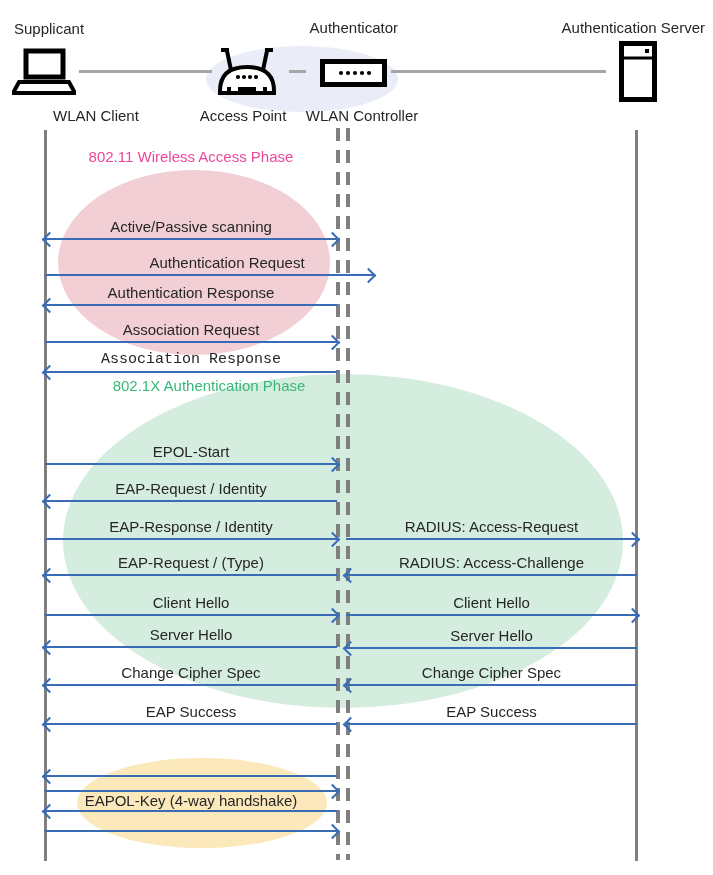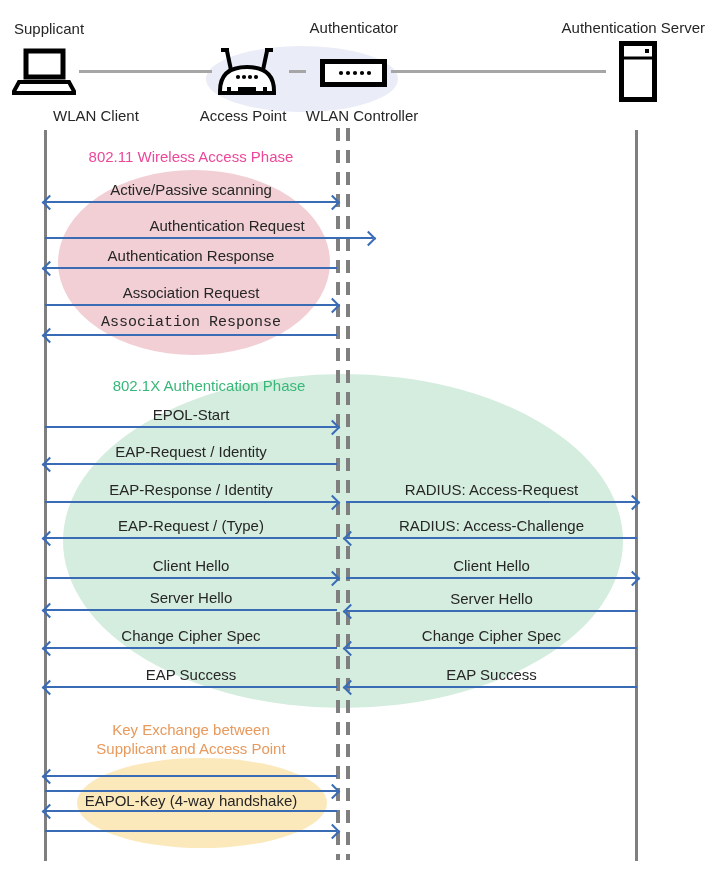--- a/index.html
+++ b/index.html
@@ -6,21 +6,21 @@
   .stage{position:relative;width:713px;height:875px;background:#ffffff;
          font-family:"Liberation Sans",sans-serif;color:#262626;overflow:hidden;}
   .ellipse{position:absolute;border-radius:50%;z-index:0;}
   .lifeline{position:absolute;width:3px;background:#7F7F7F;z-index:1;}
   .dashline{position:absolute;width:4px;z-index:1;
             background:repeating-linear-gradient(to bottom,#7F7F7F 0 13px,transparent 13px 22px);}
   .connector{position:absolute;height:3px;background:#A6A6A6;z-index:1;}
   .role{position:absolute;font-size:15px;z-index:2;white-space:nowrap;}
   .devlabel{position:absolute;font-size:15px;z-index:2;white-space:nowrap;}
   .phase-title{position:absolute;font-size:15px;text-align:center;z-index:3;line-height:19px;}
-  .msg{position:absolute;z-index:3;height:24px;}
+  .msg{position:absolute;z-index:3;height:24px;margin-top:37px;}
   .msg .lbl{display:block;text-align:center;font-size:15px;line-height:18px;height:18px;white-space:nowrap;}
   .arrow{position:absolute;left:0;right:0;top:20px;height:2px;background:#3A6CB6;}
   .arrow-solo{position:absolute;height:2px;background:#3A6CB6;z-index:3;}
   .head{position:absolute;width:9px;height:9px;border:0 solid #3A6CB6;}
   .head-l{left:-1px;top:-4px;border-left-width:2px;border-bottom-width:2px;transform:rotate(45deg);}
   .head-r{right:-1px;top:-4px;border-top-width:2px;border-right-width:2px;transform:rotate(45deg);}
   .keylabel{position:absolute;font-size:15px;text-align:center;z-index:4;white-space:nowrap;}
   .icon{position:absolute;z-index:2;}
 </style>
 </head>
@@ -77,24 +77,20 @@
   <div class="ellipse" style="left:63px;top:374px;width:560px;height:334px;background:#D5EDDF;"></div>
   <div class="ellipse" style="left:77px;top:758px;width:250px;height:90px;background:#FCE9BB;"></div>
 
   <div class="lifeline" style="left:44px;top:130px;height:731px;"></div>
   <div class="dashline" style="left:336px;top:128px;height:732px;"></div>
   <div class="dashline" style="left:346px;top:128px;height:732px;"></div>
   <div class="lifeline" style="left:635px;top:130px;height:731px;"></div>
 
   <div class="phase-title" style="left:45px;top:147px;width:292px;color:#ec4899;">802.11 Wireless Access Phase</div>
   <div class="phase-title" style="left:63px;top:376px;width:292px;color:#38B878;">802.1X Authentication Phase</div>
-  <div class="phase-title" style="left:45px;top:720px;width:292px;color:#E8995C;">
-    <span style="display:block;">Key Exchange between</span>
-    <span style="display:block;">Supplicant and Access Point</span>
-  </div>
 
   <div class="msg" style="left:45px;top:181px;width:292px;">
     <span class="lbl">Active/Passive scanning</span>
     <div class="arrow">
         <i class="head head-l"></i>
         <i class="head head-r"></i>
       </div>
   </div>
   <div class="msg" style="left:45px;top:217px;width:292px;padding-left:36px;">
     <span class="lbl">Authentication Request</span>

